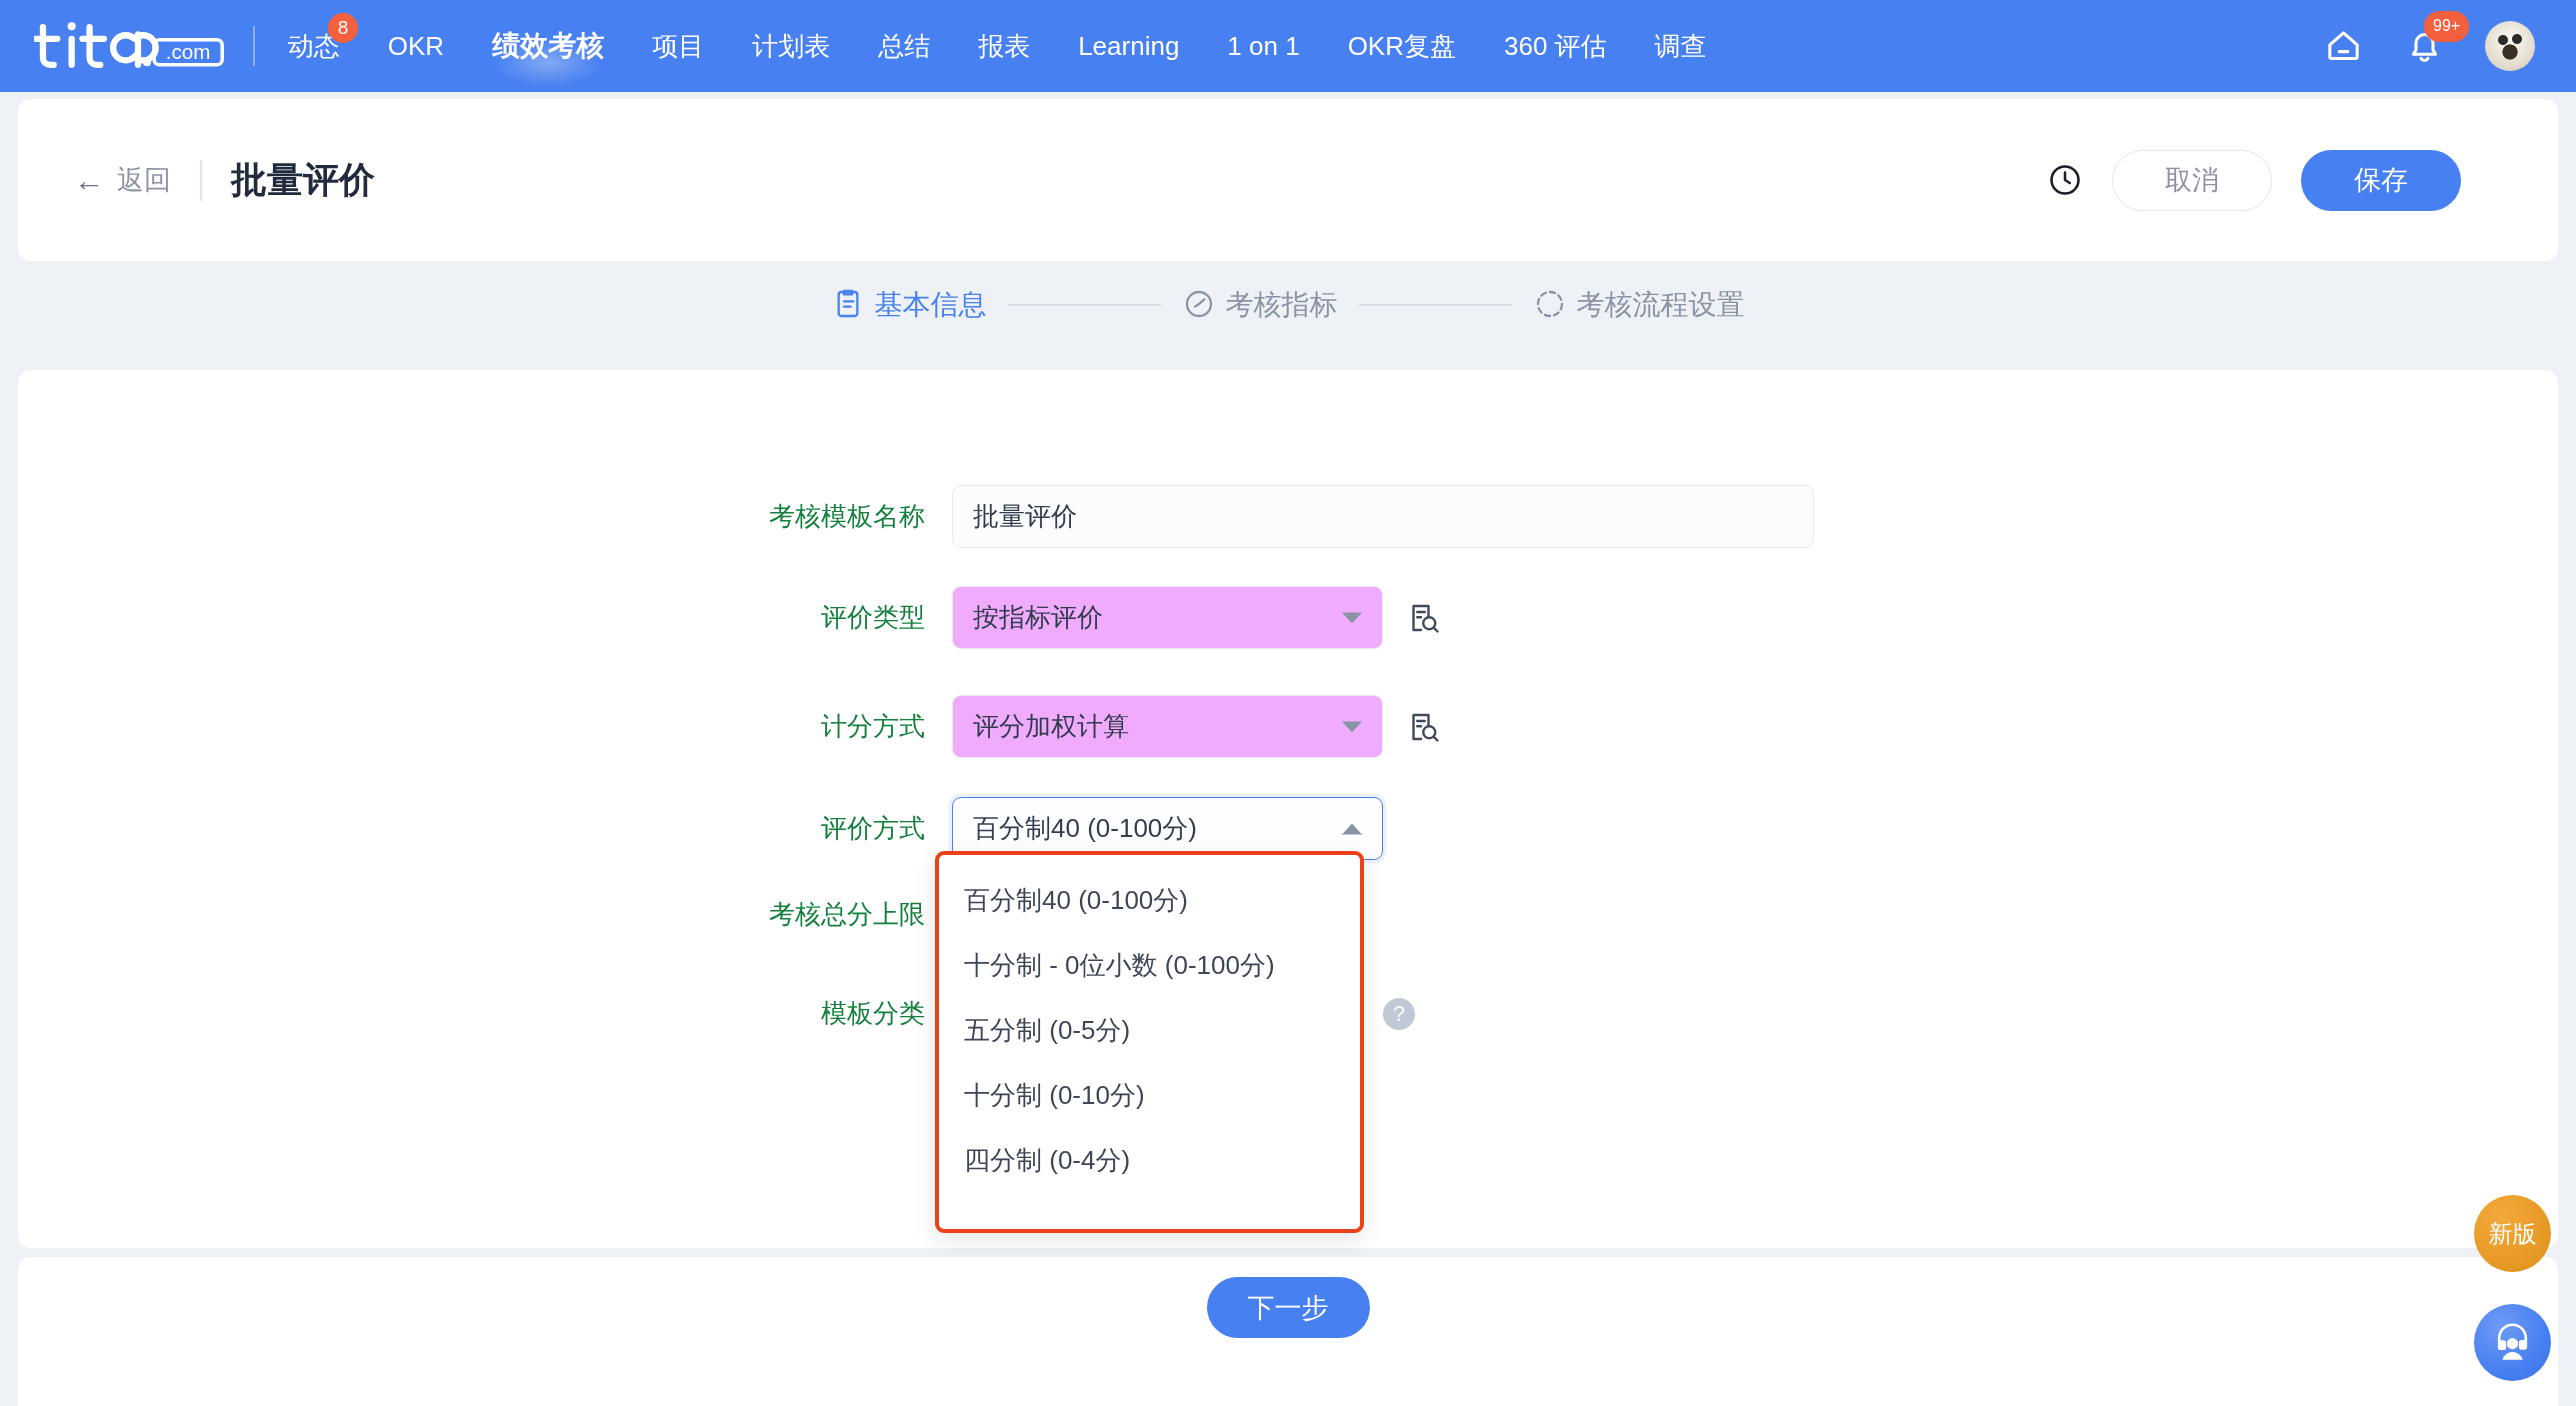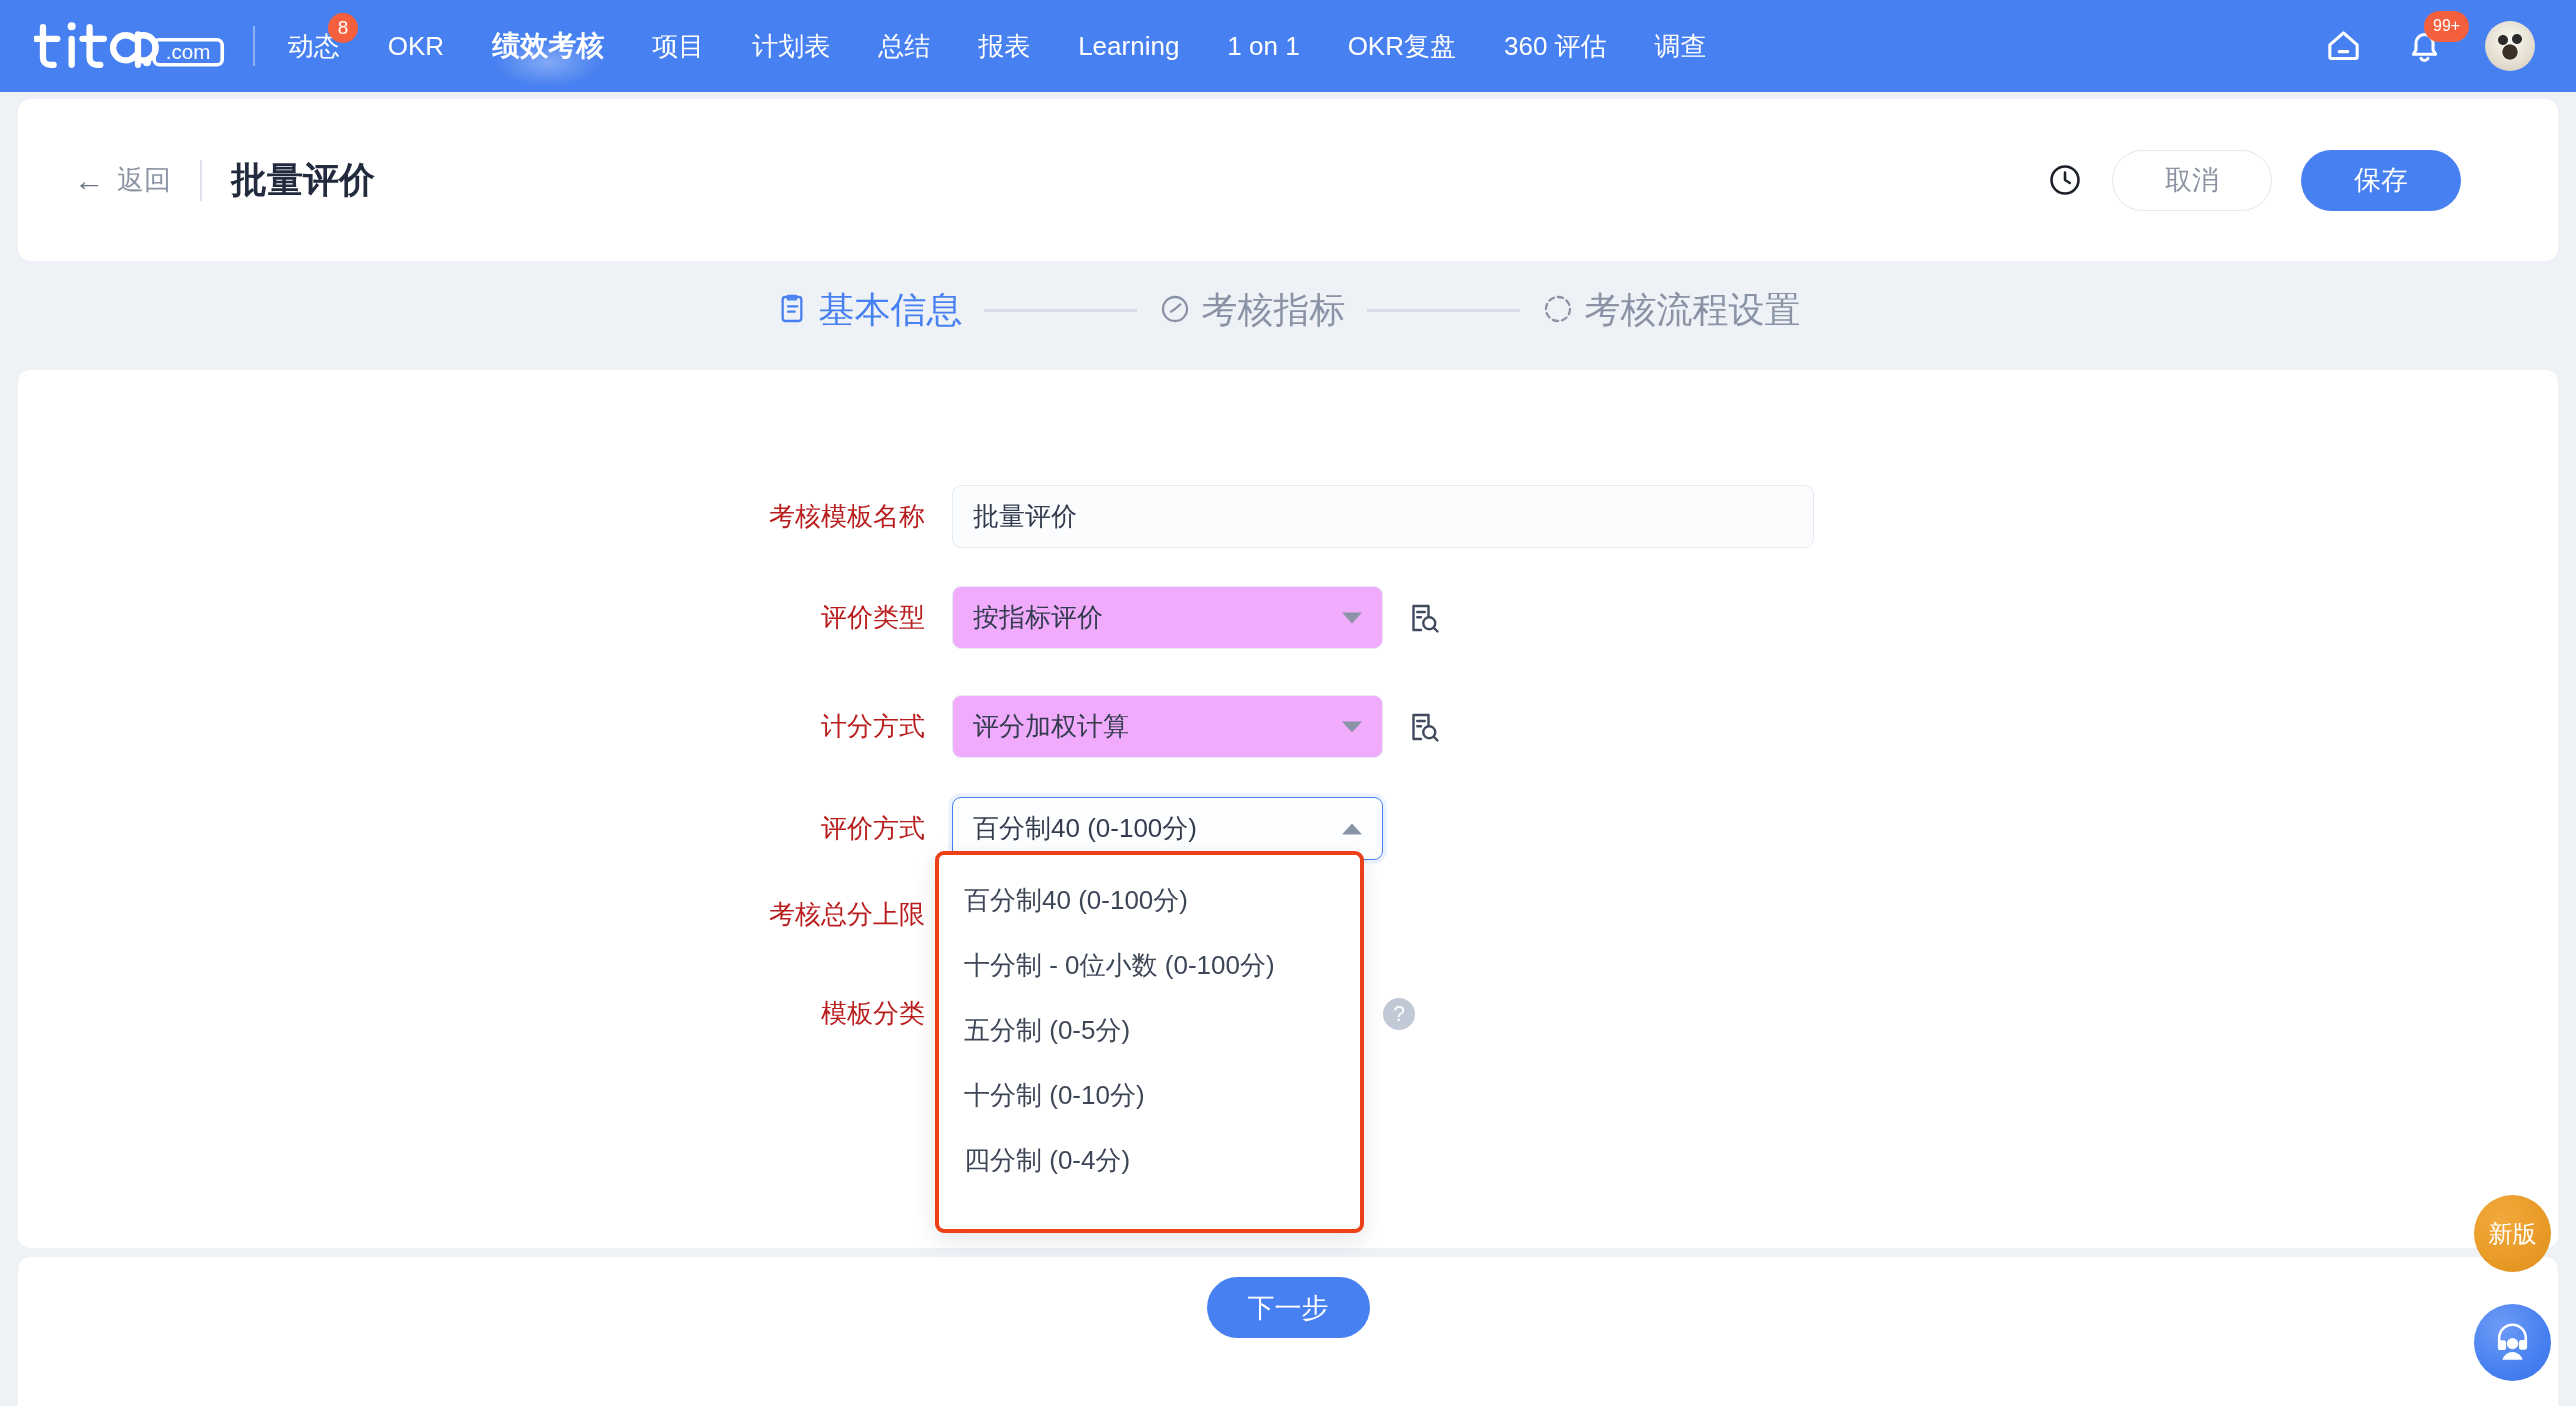--- a/index.html
+++ b/index.html
@@ -99,37 +99,37 @@
     width: 160px; background: #4780f0; color: #fff; border: none;
   }
 
   
   .steps {
     position: absolute; left: 0; top: 286px; width: 2576px;
     display: flex; align-items: center; justify-content: center;
     gap: 0;
   }
   .step { display: flex; align-items: center; gap: 10.8px; white-space: nowrap; cursor: pointer; }
-  .step-label { font-size: 36px; color: #8a93a6; }
+  .step-label { font-size: 28px; color: #8a93a6; }
   .step.active .step-label { color: #4780f0; }
   .step-line { width: 153px; height: 2.7px; background: #d7dce6; margin: 0 21.6px; }
 
   
   .form-card {
     position: absolute; left: 18px; top: 370px;
     width: 2540px; height: 878px;
     background: #fff; border-radius: 12.6px;
   }
   .form-row {
     position: absolute; left: 0; width: 100%;
     display: flex; align-items: center;
   }
   .f-label {
     width: 934px; text-align: right; padding-right: 27px;
-    font-size: 26px; color: #b91c1c; white-space: nowrap;
+    font-size: 26px; color: #15803d; white-space: nowrap;
   }
   .f-input {
     height: 63px; border: 1.8px solid #e6eaf1; border-radius: 9px;
     background: #fbfcfe; font-size: 26px; color: #333c4e;
     display: flex; align-items: center; padding: 0 20px;
   }
   .f-input.wide { width: 862px; }
   .f-select {
     width: 431px; height: 63px; border: 1.8px solid #e6eaf1; border-radius: 9px;
     background: #f0abfc; font-size: 26px; color: #333c4e;

